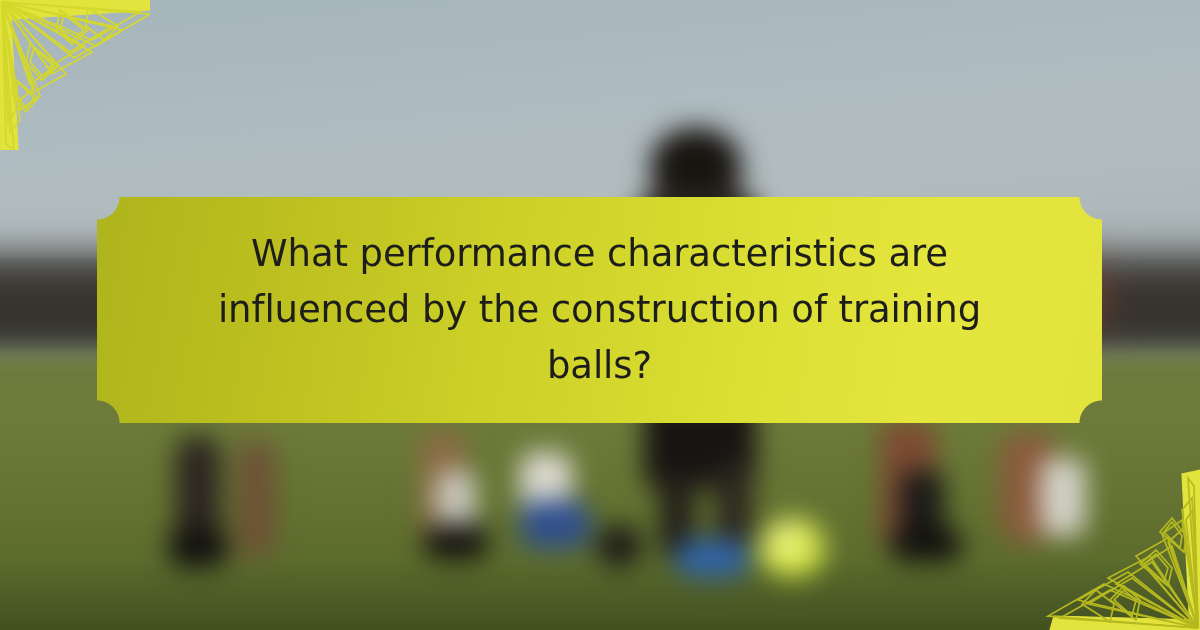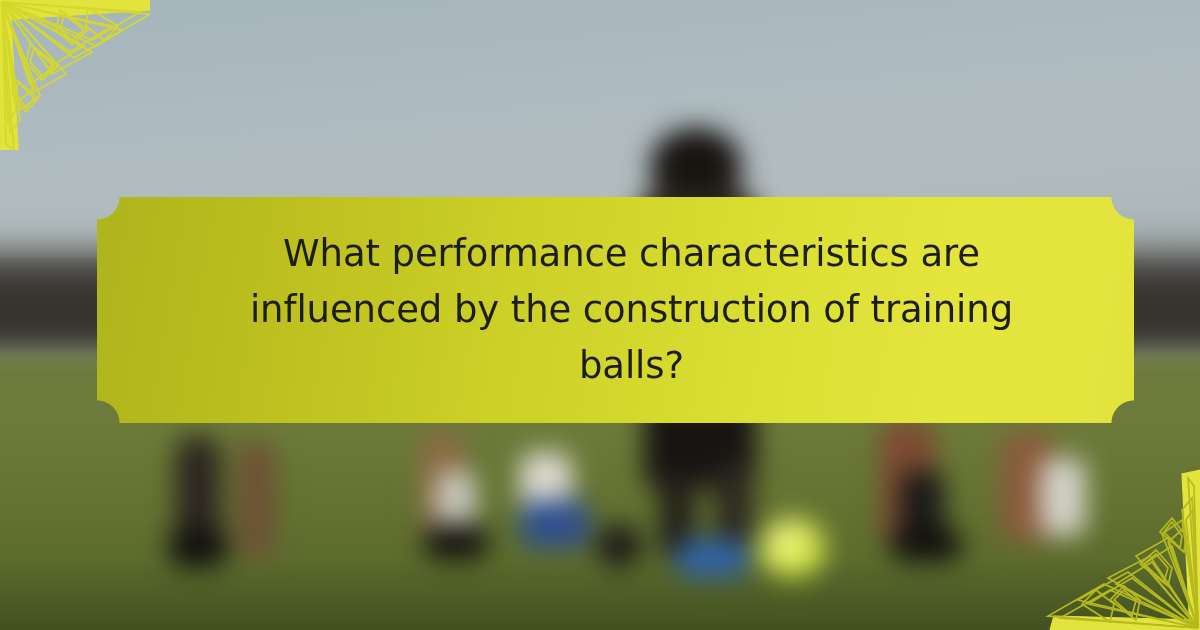--- a/index.html
+++ b/index.html
@@ -163,21 +163,20 @@
     -webkit-mask-composite: source-in;
     mask-image:
       radial-gradient(circle 22px at 0 0, transparent 0 22px, #000 23px),
       radial-gradient(circle 22px at 100% 0, transparent 0 22px, #000 23px),
       radial-gradient(circle 22px at 0 100%, transparent 0 22px, #000 23px),
       radial-gradient(circle 22px at 100% 100%, transparent 0 22px, #000 23px);
     mask-composite: intersect;
     display: flex;
     align-items: center;
     justify-content: center;
-    padding-left: 32px;
   }
   .banner-text {
     margin: 0;
     padding: 0 56px;
     text-align: center;
     font-family: "DejaVu Sans", sans-serif;
     font-size: 37px;
     font-weight: 400;
     line-height: 1.52;
     color: #1d1d1b;

